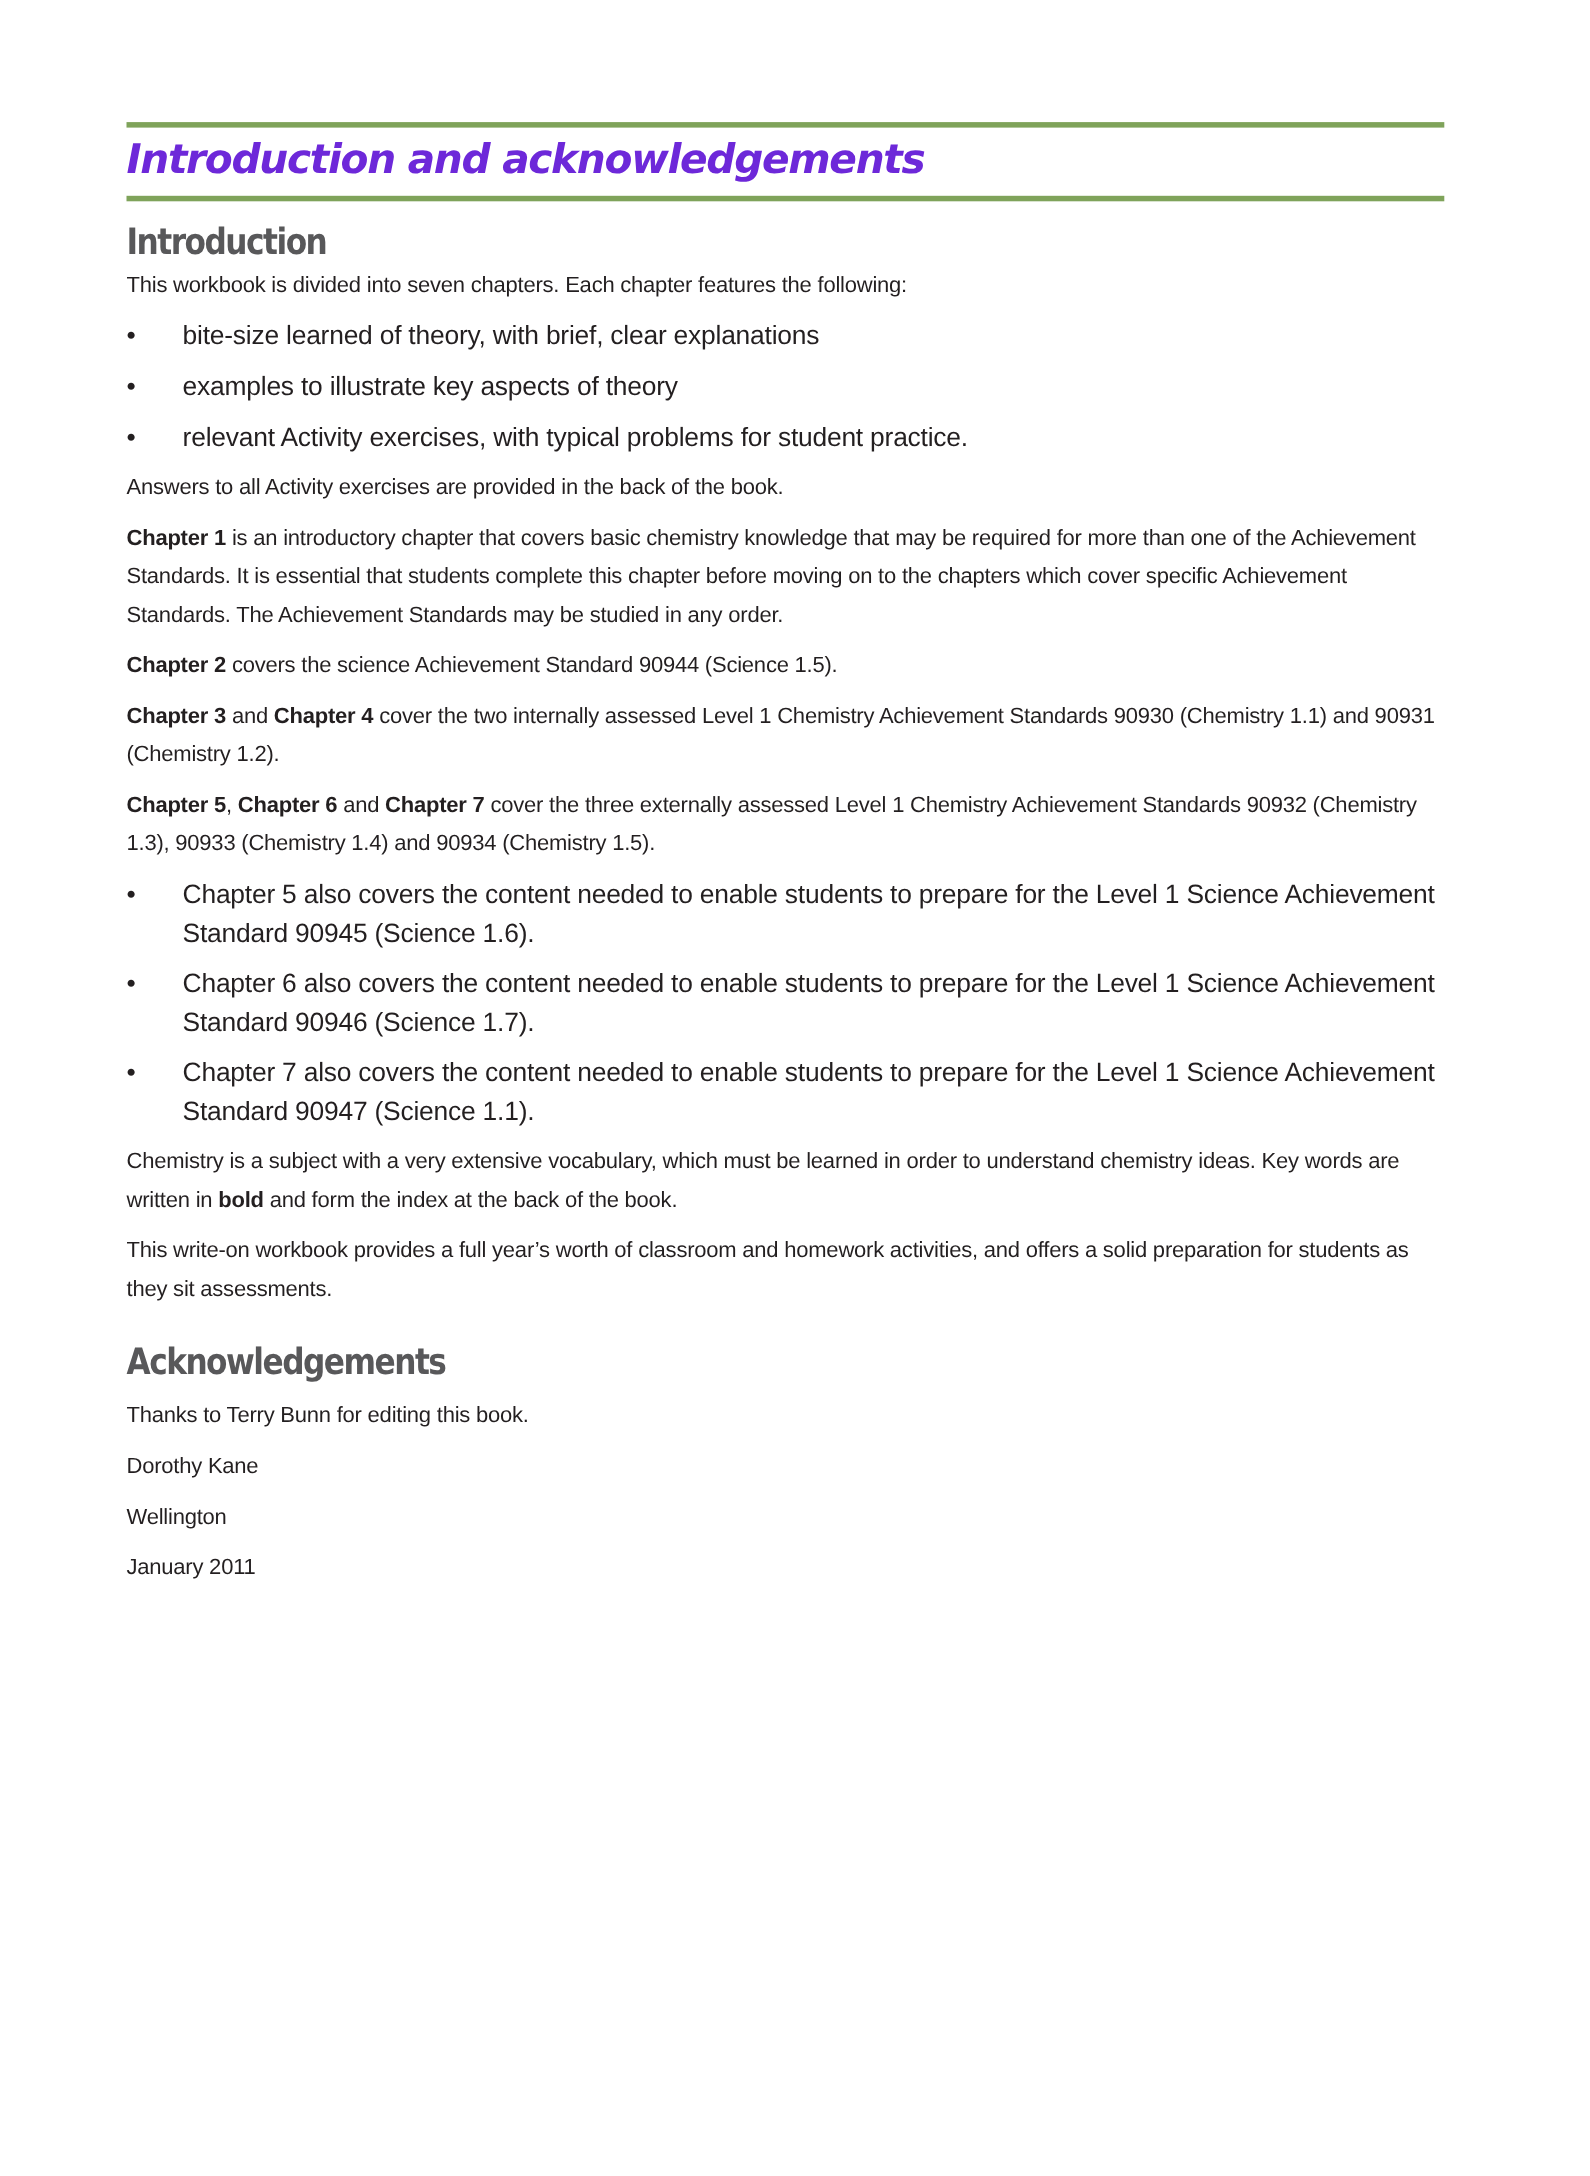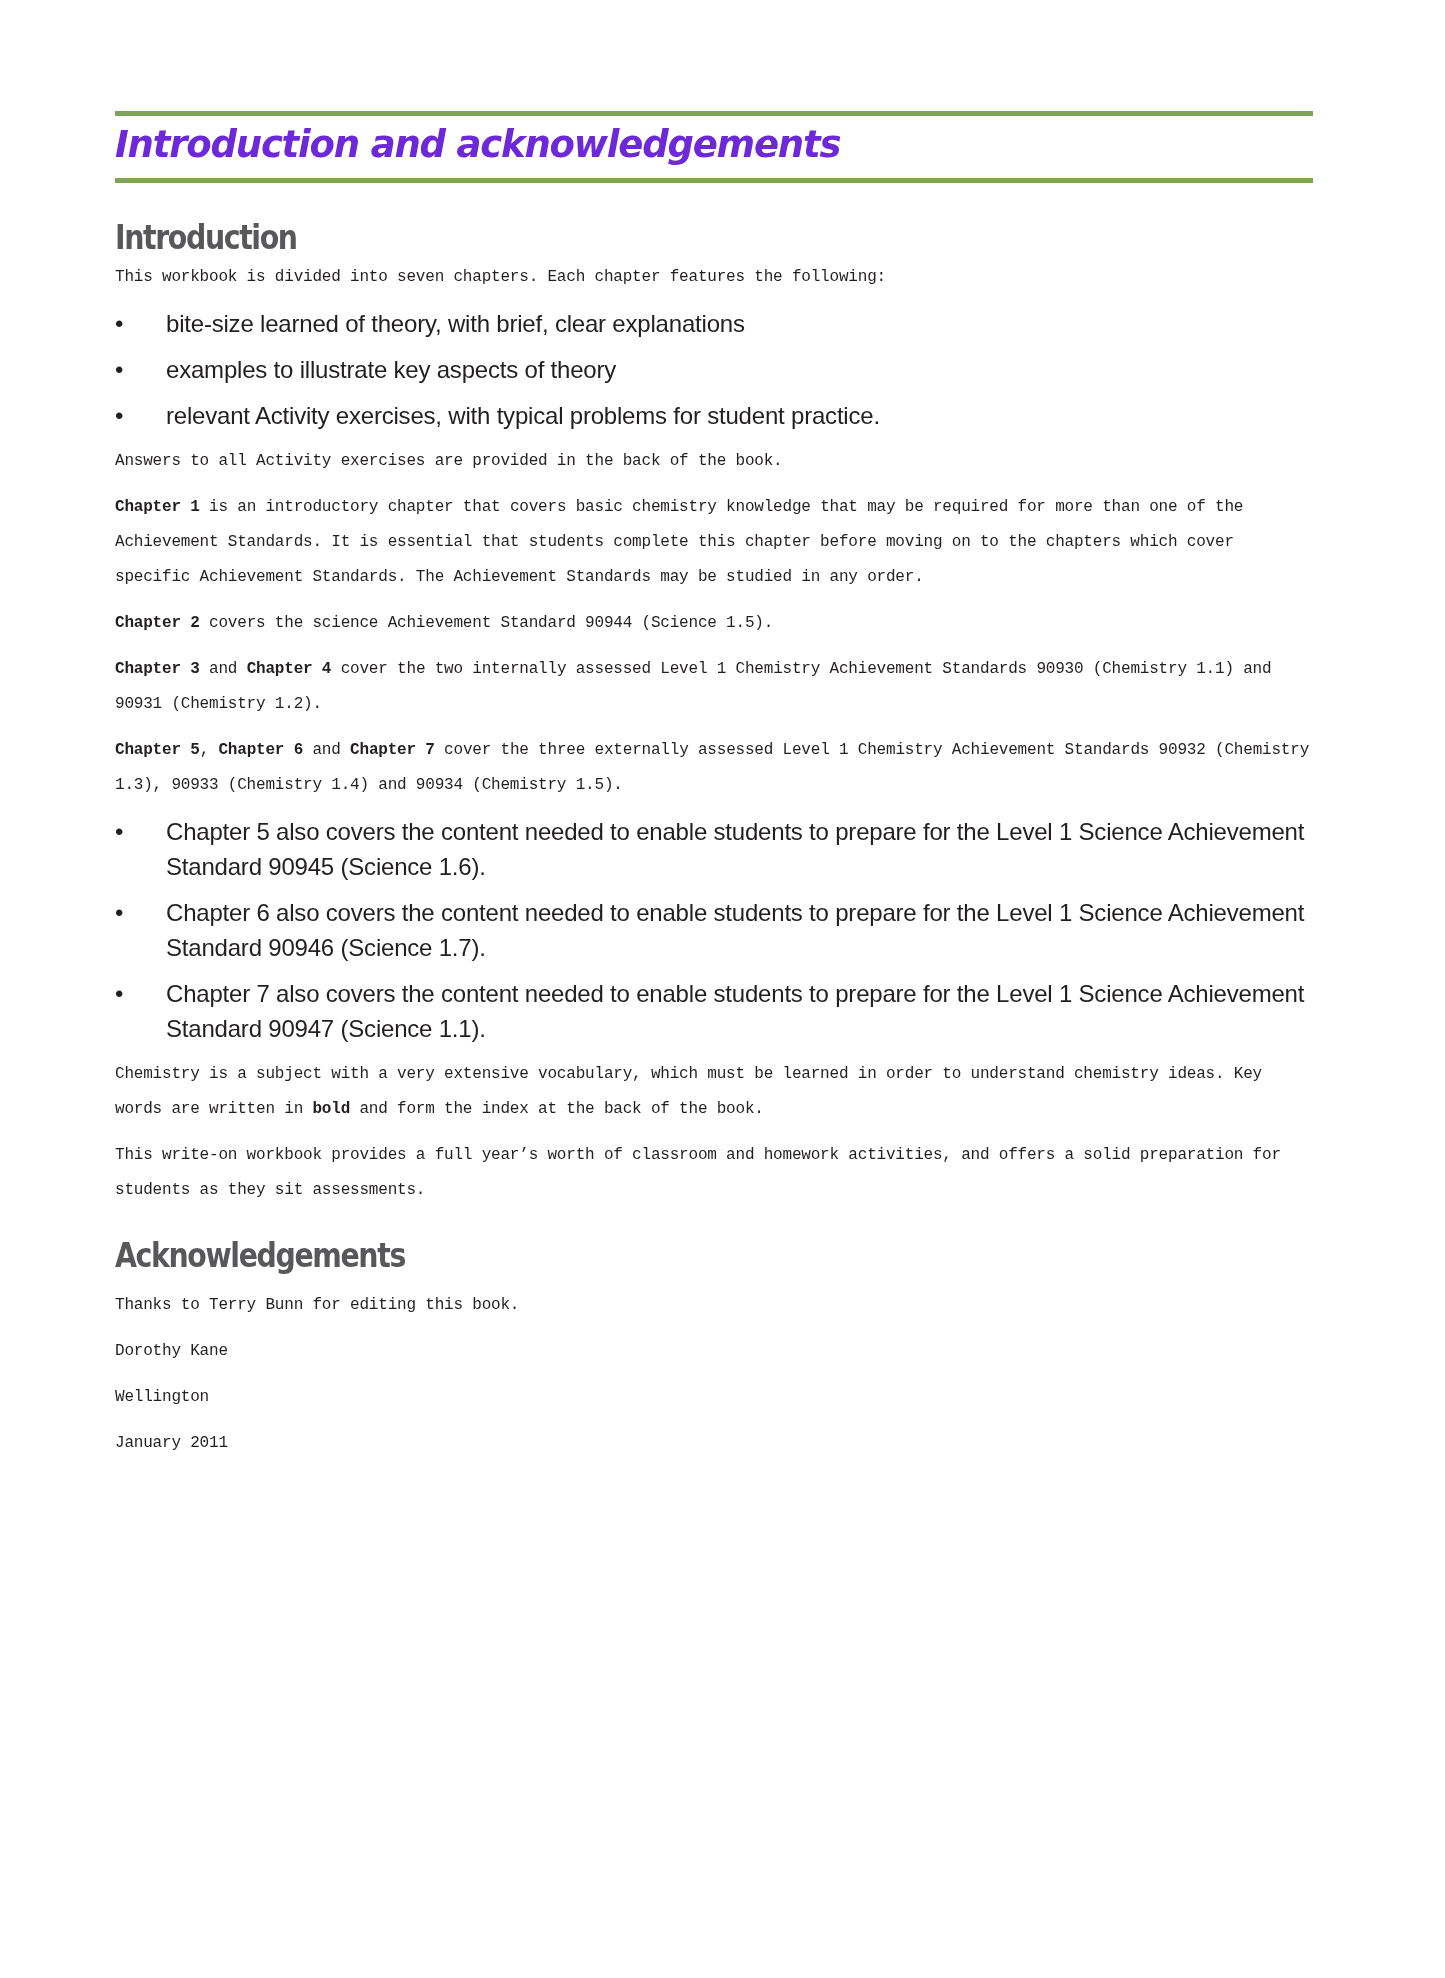--- a/index.html
+++ b/index.html
@@ -5,25 +5,25 @@
   html, body { margin: 0; padding: 0; background: #ffffff; }
   body { width: 1445px; height: 1978px; position: relative; overflow: hidden;
          font-family: "Liberation Sans", sans-serif; color: #231f20; }
   .page { position: absolute; left: 115px; top: 0; width: 1198px; }
   .rule { position: absolute; left: 0; width: 1198px; height: 5px; background: #7fa35a; }
   .rule.top { top: 111px; }
   .rule.bottom { top: 178px; }
   .title { position: absolute; left: 0; top: 122px; margin: 0;
            font-family: "DejaVu Sans", sans-serif; font-weight: bold; font-style: italic;
            font-size: 37px; letter-spacing: -1.2px; color: #6d28d9; line-height: 46px; }
-  .body { position: absolute; left: 0; top: 216px; width: 1198px; }
+  .body { position: absolute; left: 0; top: 198px; width: 1198px; }
   h2 { margin: 0; font-family: "DejaVu Sans", sans-serif; font-weight: bold;
        font-size: 33px; letter-spacing: -1.6px; color: #58585a; line-height: 44px;
        transform: scaleX(0.86); transform-origin: left; }
-  p { margin: 0 0 11px 0; font-size: 16px; line-height: 35px; letter-spacing: -0.2px; font-family: Liberation Mono, monospace; }
+  p { margin: 0 0 11px 0; font-size: 20px; line-height: 35px; letter-spacing: -0.2px; }
   p.first { margin-top: 0; }
   ul { list-style: none; margin: 0; padding: 0; }
   li { position: relative; padding-left: 51px; font-size: 24px; line-height: 35px;
        margin: 0 0 11px 0; letter-spacing: -0.2px; }
   li .bullet { position: absolute; left: 0; top: 0; }
   b { font-weight: bold; }
   .ack { margin-top: 26px; }
   .ack h2 { margin-bottom: 10px; }
 </style>
 </head>

